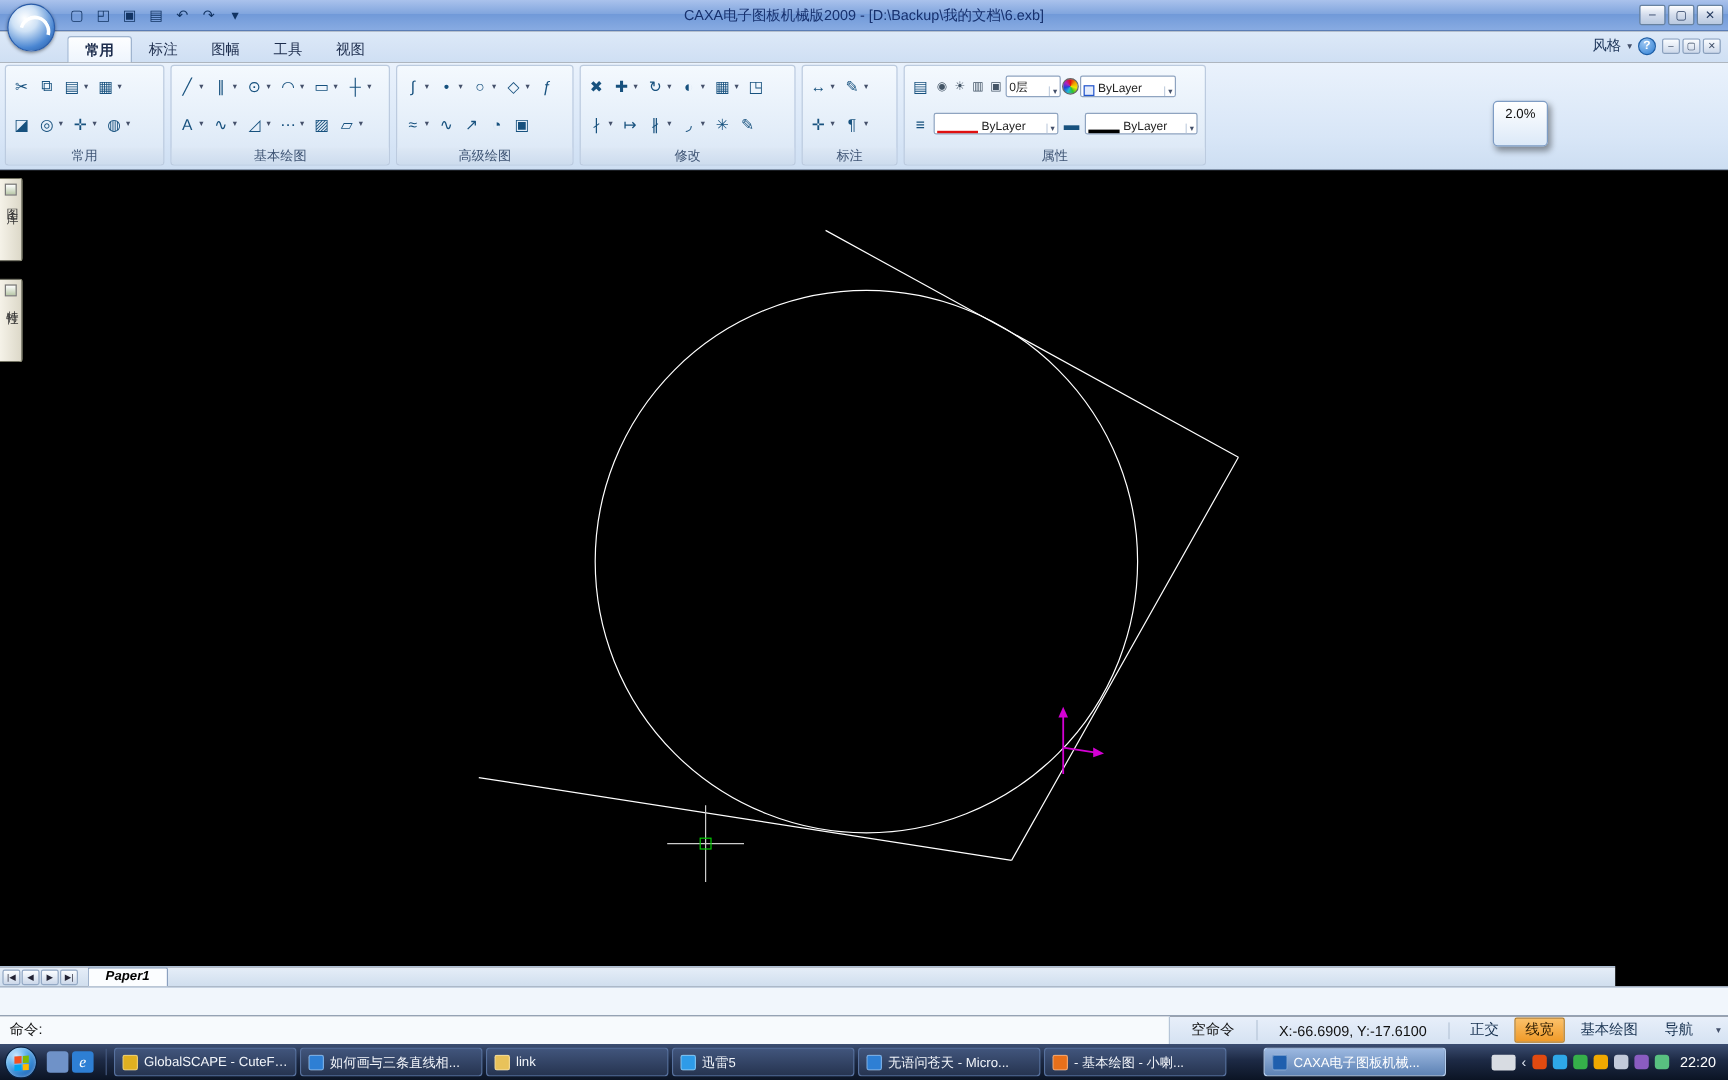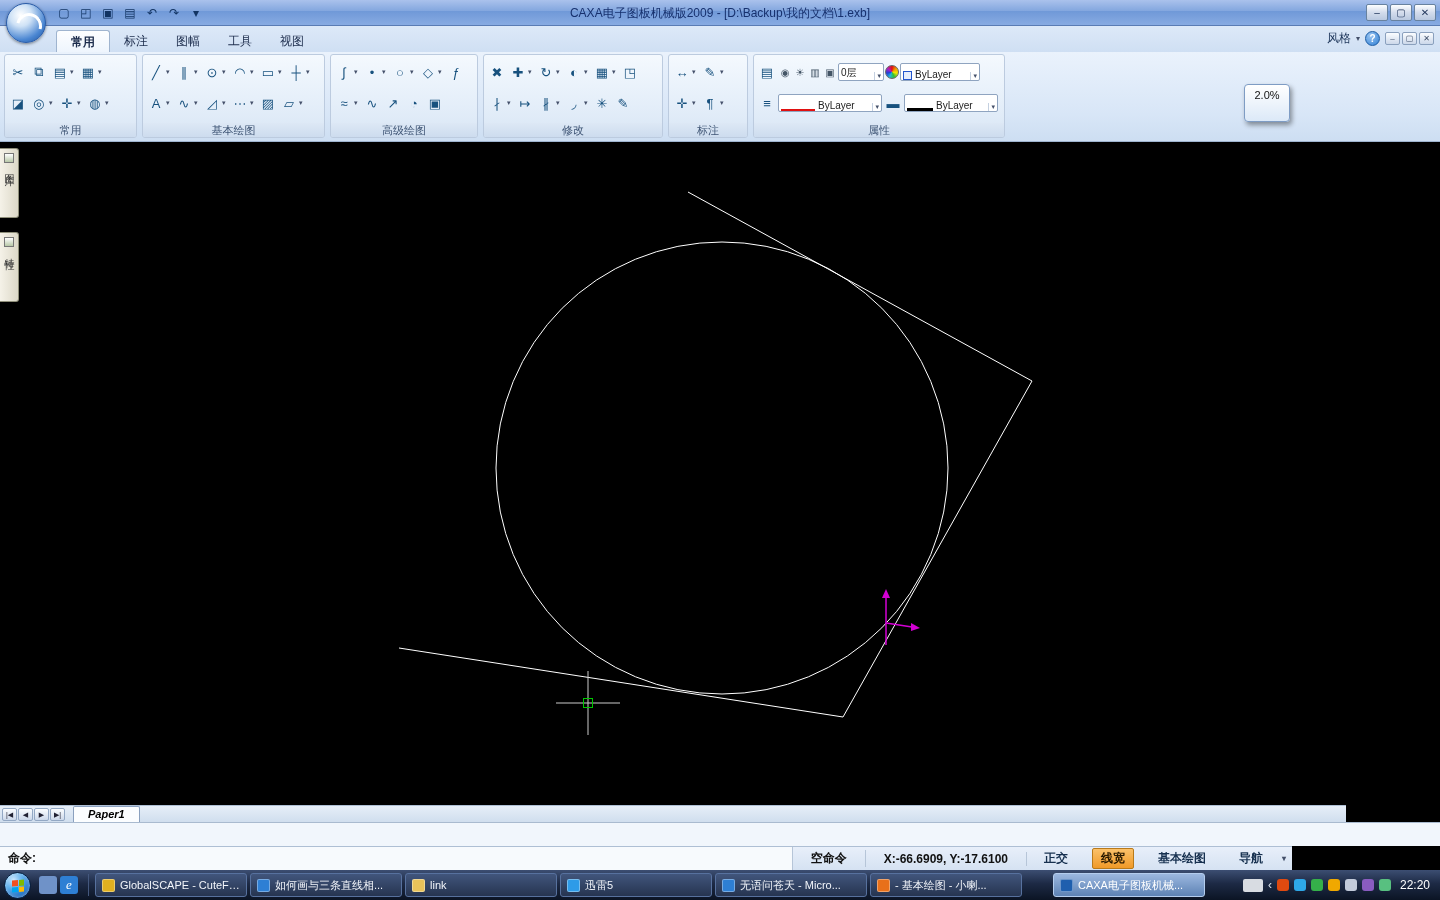--- a/index.html
+++ b/index.html
@@ -94,25 +94,25 @@
   .sheetbar { position:absolute; left:0; top:805px; width:1346px; height:17px;
     background:linear-gradient(#e6eef8,#d0deee); border-top:1px solid #aebfd4; display:flex; align-items:flex-end; padding-left:2px; }
   .sheet-nav { display:flex; gap:1px; align-items:center; height:15px; }
   .snav { min-width:15px; height:13px; display:flex; align-items:center; justify-content:center; font-size:7px; color:#223;
     background:linear-gradient(#fbfdff,#ccd8ea); border:1px solid #93a8c4; border-radius:2px; padding:0 1px; }
   .sheet-tab { margin-left:8px; height:16px; line-height:15px; padding:0 14px; background:#fbfdff; border:1px solid #8aa0bf;
     border-bottom:none; border-radius:2px 2px 0 0; font-size:11px; font-weight:bold; font-style:italic; color:#000; }
 
   
   .cmd-history { position:absolute; left:0; top:822px; width:1440px; height:24px; background:#f1f6fc; border-top:1px solid #a9bacf; }
-  .statusbar { position:absolute; left:0; top:846px; width:1292px; height:24px;
-    background:linear-gradient(#e8effa,#d5e2f2); border-top:1px solid #aebfd4; display:flex; align-items:center; font-size:12px; color:#111;font-weight:bold; }
+  .statusbar { position:absolute; left:0; top:846px; width:1440px; height:24px;
+    background:linear-gradient(#e8effa,#d5e2f2); border-top:1px solid #aebfd4; display:flex; align-items:center; font-size:12px; color:#111; }
   .cmd-input { flex:1; align-self:stretch; display:flex; align-items:center; padding-left:8px; background:#f7fafd; border-right:1px solid #b6c5d8; }
   .status-cell { padding:0 18px; border-right:1px solid #b6c5d8; white-space:nowrap;text-align:center; }
-  .status-toggles { display:flex; align-items:center; gap:15px; padding:0 8px; }
+  .status-toggles { display:flex; align-items:center; gap:4px; padding:0 8px; }
   .toggle { padding:1px 8px; border:1px solid transparent; border-radius:2px; color:#16304f; }
   .toggle.active { background:linear-gradient(#fbc16a,#f09a28); border-color:#b97a1a; color:#2a1a00; }
   .status-more { font-size:8px; color:#44506a; padding:0 6px 0 2px; }
 
   
   .taskbar { position:absolute; left:0; top:870px; width:1440px; height:30px;
     background:linear-gradient(#3c4e72, #1d2a45 45%, #0b1424); display:flex; align-items:center; gap:4px; padding:0 4px; }
   .start-orb { width:27px; height:27px; border-radius:50%; flex-shrink:0; position:relative;
     background:radial-gradient(circle at 34% 28%, #cfe9ff, #55abec 38%, #1b6bbf 70%, #0a3a74); border:1px solid #071f3e;
     box-shadow:inset 0 0 4px rgba(255,255,255,.6); }
@@ -144,21 +144,21 @@
   <div class="titlebar" data-name="titlebar">
     <div class="qa" data-name="quick-access-toolbar">
         <span class="qa-btn" data-name="new-file-icon">▢</span>
         <span class="qa-btn" data-name="open-file-icon">◰</span>
         <span class="qa-btn" data-name="save-icon">▣</span>
         <span class="qa-btn" data-name="print-icon">▤</span>
         <span class="qa-btn" data-name="undo-icon">↶</span>
         <span class="qa-btn" data-name="redo-icon">↷</span>
         <span class="qa-btn" data-name="toolbar-options-icon">▾</span>
       </div>
-    <div class="title-text" data-name="window-title">CAXA电子图板机械版2009 - [D:\Backup\我的文档\1.exb]</div>
+    <div class="title-text" data-name="window-title">CAXA电子图板机械版2009 - [D:\Backup\我的文档\6.exb]</div>
     <div class="win-controls" data-name="window-controls">
         <span class="win-btn" data-name="minimize-button">–</span>
         <span class="win-btn" data-name="maximize-button">▢</span>
         <span class="win-btn" data-name="close-button">✕</span>
       </div>
   </div>
   <div class="app-logo" data-name="app-button"></div>
 
   <div class="tabrow" data-name="ribbon-tab-row">
     <div style="display:flex" data-name="ribbon-tabs">

